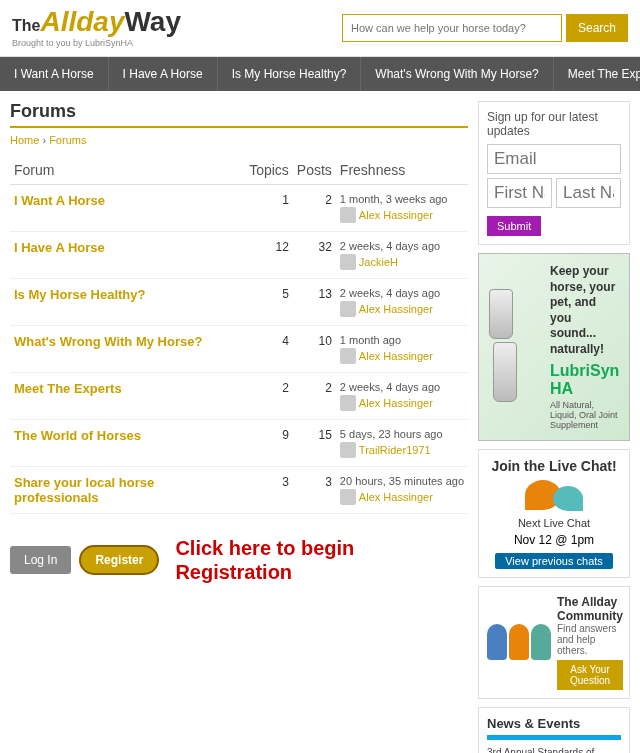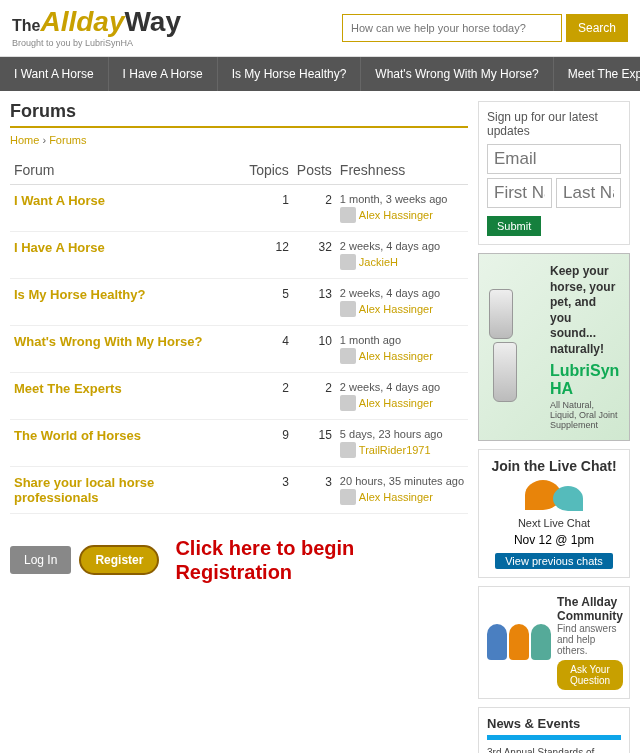--- a/index.html
+++ b/index.html
@@ -49,21 +49,21 @@
     #login-btn { background: #888; color: #fff; border: none; padding: 7px 14px; font-size: 12px; cursor: pointer; border-radius: 3px; }
     #register-btn { background: #c8a000; color: #fff; border: 2px solid #8b5e00; padding: 6px 14px; font-size: 12px; cursor: pointer; border-radius: 20px; font-weight: bold; }
     #click-text { color: #cc0000; font-size: 20px; font-weight: bold; line-height: 1.2; margin-left: 8px; }
 
     
     #signup-box { border: 1px solid #ddd; padding: 8px; margin-bottom: 8px; }
     #signup-title { font-size: 12px; color: #555; margin-bottom: 6px; }
     #email-input, #firstname-input, #lastname-input { border: 1px solid #ccc; padding: 4px 6px; font-size: 17px; color: #999; width: 100%; margin-bottom: 4px; }
     #name-row { display: flex; gap: 4px; margin-bottom: 4px; }
     #firstname-input, #lastname-input { width: 50%; }
-    #submit-btn { background: #15803d; color: #fff; border: none; padding: 4px 10px; font-size: 11px; cursor: pointer; }
+    #submit-btn { background: #a21caf; color: #fff; border: none; padding: 4px 10px; font-size: 11px; cursor: pointer; }
 
     
     #lubrisyn-banner { background: linear-gradient(135deg, #e8f4e8, #d0e8d0); border: 1px solid #bbb; padding: 10px; margin-bottom: 8px; display: flex; align-items: center; gap: 6px; min-height: 100px; position: relative; overflow: hidden; }
     #lubrisyn-bottles { width: 55px; flex-shrink: 0; }
     .bottle-shape { width: 24px; height: 50px; background: linear-gradient(180deg, #eee, #bbb); border-radius: 4px 4px 6px 6px; display: inline-block; border: 1px solid #999; }
     #lubrisyn-text { font-size: 11px; color: #333; }
     #lubrisyn-text .keep { font-size: 12px; font-weight: bold; color: #333; line-height: 1.3; }
     #lubrisyn-logo { font-size: 16px; font-weight: bold; color: #1a5; margin-top: 4px; }
     #lubrisyn-tagline { font-size: 9px; color: #555; margin-top: 2px; }
 
@@ -78,21 +78,21 @@
 
     
     #community-box { border: 1px solid #ddd; padding: 8px; margin-bottom: 8px; display: flex; align-items: center; gap: 6px; }
     #community-figures { display: flex; gap: 2px; }
     .figure-blue { width: 20px; height: 36px; background: #4a7fc1; border-radius: 10px 10px 4px 4px; }
     .figure-orange { width: 20px; height: 36px; background: #e8840a; border-radius: 10px 10px 4px 4px; }
     .figure-green { width: 20px; height: 36px; background: #5a9; border-radius: 10px 10px 4px 4px; }
     #community-text { flex: 1; }
     #community-title { font-size: 12px; font-weight: bold; color: #333; }
     #community-sub { font-size: 10px; color: #666; margin-bottom: 4px; }
-    #ask-btn { background: #c8a000; color: #fff; border: none; padding: 4px 8px; font-size: 10px; cursor: pointer; border-radius: 8px; }
+    #ask-btn { background: #c8a000; color: #fff; border: none; padding: 4px 8px; font-size: 10px; cursor: pointer; border-radius: 0; }
 
     
     #news-box { border: 1px solid #ddd; padding: 8px; }
     #news-title { font-size: 13px; font-weight: bold; color: #333; border-bottom: 5px solid #0ea5e9; padding-bottom: 4px; margin-bottom: 6px; }
     .news-item { font-size: 10px; color: #444; margin-bottom: 8px; line-height: 1.4; }
   </style>
 </head>
 <body>
 
 <div id="header">

